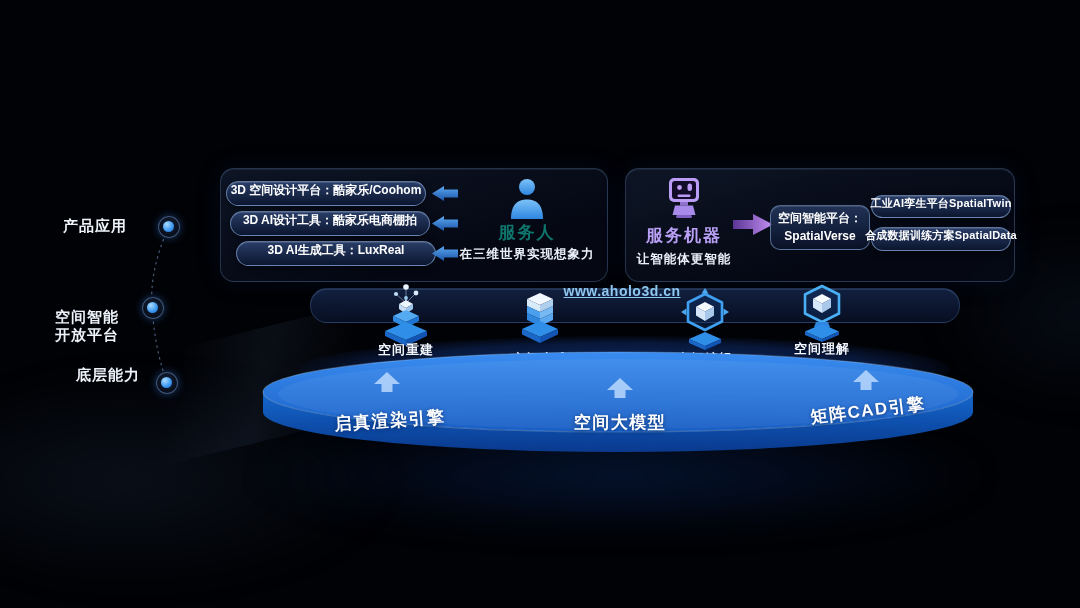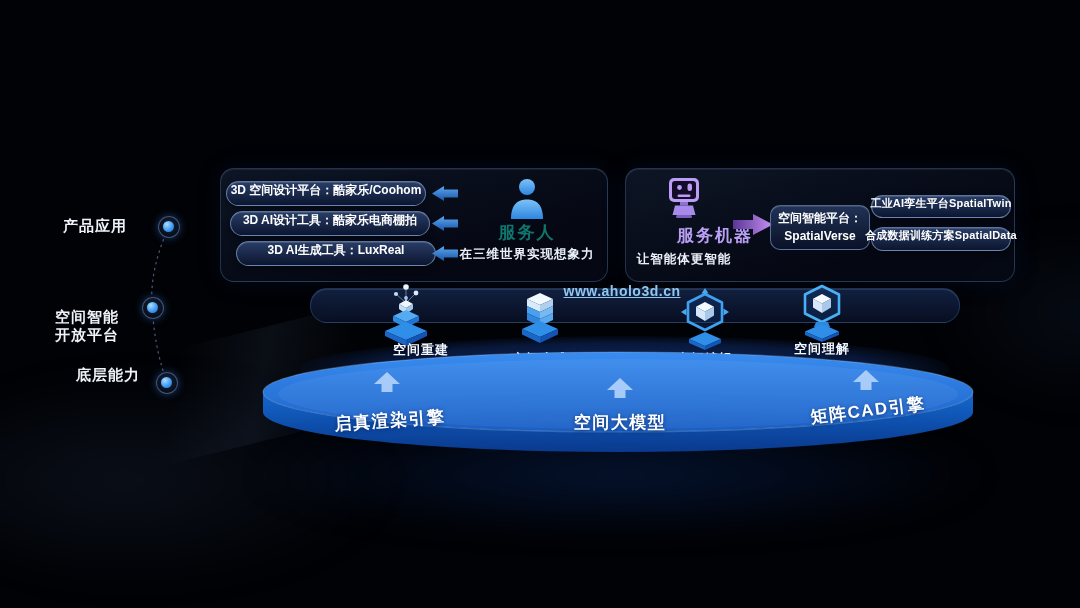--- a/index.html
+++ b/index.html
@@ -151,21 +151,21 @@
   <svg class="abs" style="left:661px;top:176px;" width="46" height="48">
     <rect x="8" y="2" width="30" height="24" rx="5" fill="#bb9df5"></rect>
     <rect x="11" y="5" width="24" height="18" rx="3" fill="#140d2a"></rect>
     <circle cx="18.5" cy="11.5" r="2.4" fill="#bb9df5"></circle>
     <rect x="26.5" y="7.5" width="4.5" height="7.5" rx="2.2" fill="#bb9df5"></rect>
     <rect x="16.5" y="18.5" width="13" height="2.6" rx="1.3" fill="#bb9df5"></rect>
     <rect x="19" y="26" width="8" height="3.5" fill="#8f72d0"></rect>
     <path d="M14,29.5 H32 L34.5,39 H11.5 Z" fill="#a78ae9"></path>
     <rect x="15" y="39" width="16" height="3" rx="1.5" fill="#7c5fc0"></rect>
   </svg>
-  <div class="entity-title" style="left:665px;top:224px;width:100px;color:#b9a0f6;">服务机器</div>
+  <div class="entity-title" style="left:634px;top:224px;width:100px;color:#b9a0f6;">服务机器</div>
   <div class="entity-sub" style="left:629px;top:251px;width:110px;">让智能体更智能</div>
 
   <svg class="abs" style="left:733px;top:212px;" width="40" height="25">
     <polygon points="0,8 20,8 20,2 40,12.5 20,23 20,17 0,17" fill="url(#gPurpleArrow)"></polygon>
   </svg>
 
   <div class="sv-pill" style="left:770px;top:205px;width:98px;height:43px;">
     <span>空间智能平台：</span>
     <span>SpatialVerse</span>
   </div>
@@ -195,21 +195,21 @@
     <path d="M24,18 L31,22 L24,26 L17,22 Z" fill="#eef6ff"></path>
     <path d="M17,22 L24,26 L24,32 L17,27 Z" fill="#c6def5"></path>
     <path d="M24,26 L31,22 L31,27 L24,32 Z" fill="#9cc4ea"></path>
     <path d="M24,28 L37,34 L24,40 L11,34 Z" fill="#55abf2"></path>
     <path d="M11,34 L24,40 L24,46 L11,39 Z" fill="#2f8ce2"></path>
     <path d="M24,40 L37,34 L37,39 L24,46 Z" fill="#1e74d2"></path>
     <path d="M24,40 L45,49 L24,58 L3,49 Z" fill="#2f8ee8"></path>
     <path d="M3,49 L24,58 L24,64 L3,54 Z" fill="#1b67c8"></path>
     <path d="M24,58 L45,49 L45,54 L24,64 Z" fill="#1255b4"></path>
   </svg>
-  <div class="cap-label" style="left:376px;top:341px;">空间重建</div>
+  <div class="cap-label" style="left:361px;top:341px;">空间重建</div>
 
   <svg class="abs" style="left:516px;top:291px;" width="48" height="58">
     <path d="M24,2 L37,8 L24,14 L11,8 Z" fill="#f2f8ff"></path>
     <path d="M11,8 L24,14 L24,21 L11,15 Z" fill="#d8ebfb"></path>
     <path d="M24,14 L37,8 L37,15 L24,21 Z" fill="#aecfee"></path>
     <path d="M11,15 L24,21 L24,28 L11,22 Z" fill="#4aa0ee"></path>
     <path d="M24,21 L37,15 L37,22 L24,28 Z" fill="#77b9f3"></path>
     <path d="M11,22 L24,28 L24,35 L11,29 Z" fill="#2f86dd"></path>
     <path d="M24,28 L37,22 L37,29 L24,35 Z" fill="#5aa8ef"></path>
     <rect x="30" y="16" width="3" height="4" fill="#eaf4ff" transform="skewY(-25 )" opacity=".0"></rect>

